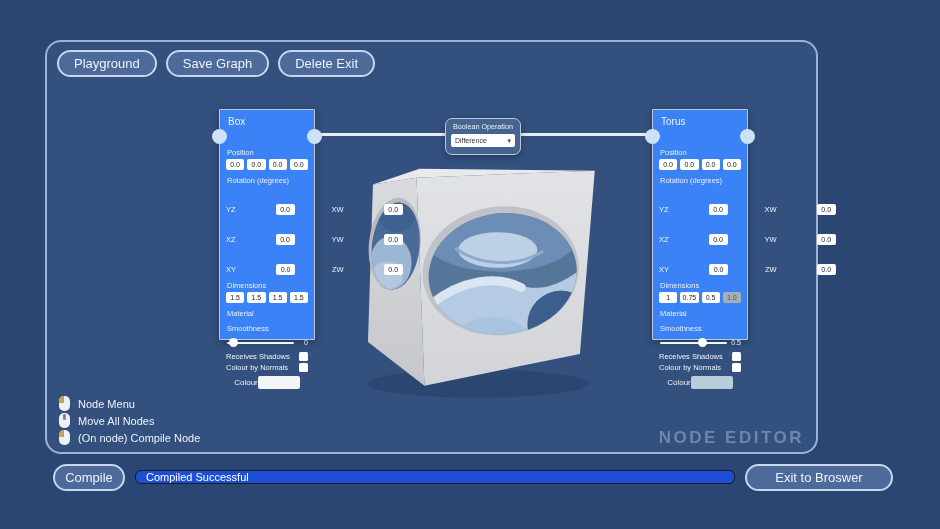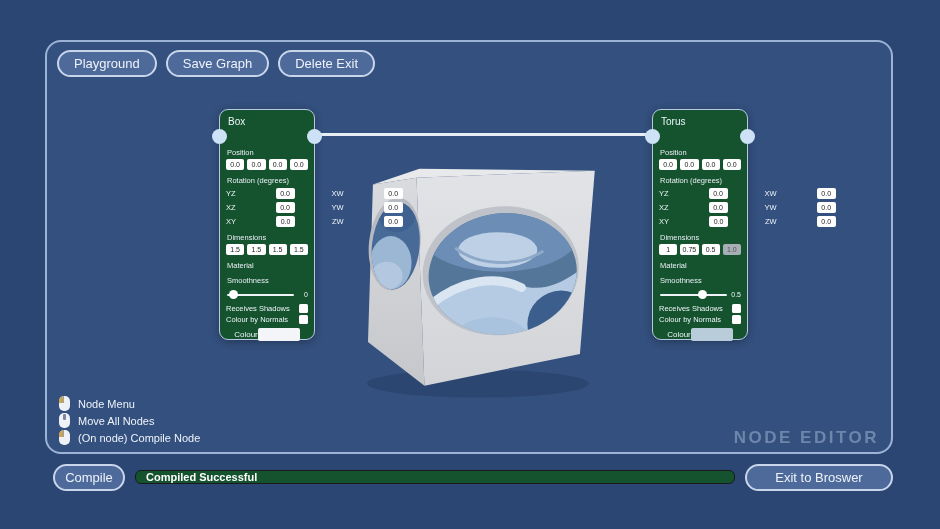--- a/index.html
+++ b/index.html
@@ -7,21 +7,21 @@
   body {
     position: relative;
     background: #2b4672;
     font-family: "Liberation Sans", sans-serif;
     color: #eef3fa;
   }
 
   
   .panel {
     position: absolute; left: 45px; top: 40px;
-    width: 848px; height: 414px;
+    width: 773px; height: 414px;
     background: #33507e;
     border: 2px solid #9db3d6;
     border-radius: 16px;
   }
 
   
   .toolbar { position: absolute; left: 10px; top: 8px; display: flex; gap: 9px; z-index: 5; }
   .pill-btn {
     height: 27px; padding: 0 15px;
     display: flex; align-items: center; justify-content: center;
@@ -36,23 +36,23 @@
   .scene { position: absolute; left: 0; top: 0; width: 844px; height: 410px; z-index: 1; }
 
   
   .wire { position: absolute; left: 267px; top: 91px; width: 338px; height: 3px;
           background: #e8edf4; z-index: 2; border-radius: 2px; }
 
   
   .node {
     position: absolute;
     width: 96px; height: 231px;
-    background: #14532d;
+    background: #3b82f6;
     border: 1.5px solid #b9c8e0;
-    border-radius: 9px;
+    border-radius: 1px;
     padding: 4px 6px 0 6px;
     box-shadow: 0 2px 8px rgba(0,0,0,.3);
     z-index: 3;
     font-size: 7.5px;
   }
   .node-box   { left: 172px; top: 67px; }
   .node-torus { left: 605px; top: 67px; }
   .node-title { font-size: 10px; margin: 2px 0 0 2px; }
   .connector-gap { height: 15px; }
   .port {
@@ -66,21 +66,21 @@
   .sec-label { font-size: 7.5px; margin: 6px 0 2px 1px; color: #e9eef7; }
   .num-row { display: flex; gap: 3px; }
   input.num {
     flex: 1; width: 100%; min-width: 0; height: 11px;
     border: none; border-radius: 2px;
     background: #ffffff; color: #222;
     font-size: 7px; text-align: center;
     font-family: "Liberation Sans", sans-serif;
   }
   input.num.disabled { background: #a7aeb6; color: #50555c; }
-  .rot-row { display: flex; align-items: center; margin-top: 3px; gap: 37px; }
+  .rot-row { display: flex; align-items: center; margin-top: 19px; gap: 37px; }
   .rl { width: 15px; text-align: right; margin-right: 3px; font-size: 7.5px; }
   .rot-row input.num { flex: none; width: 19px; }
   .rl2 { margin-left: auto; }
 
   .slider-row { position: relative; height: 12px; margin-top: 4px; }
   .track { position: absolute; left: 1px; right: 14px; top: 5px; height: 2px;
            background: #f0f3f8; border-radius: 1px; cursor: pointer; }
   .thumb { position: absolute; top: 1px; width: 9px; height: 9px; border-radius: 50%;
            background: #ffffff; cursor: pointer; }
   .slider-val { position: absolute; right: 0; top: 2px; font-size: 7px; }
@@ -127,24 +127,23 @@
   
   .watermark { position: absolute; right: 12px; bottom: 4px; z-index: 5;
                font-size: 17px; font-weight: bold; letter-spacing: 2.5px;
                color: rgba(168,188,216,.5); }
 
   
   .bottombar { position: absolute; left: 53px; top: 463px; width: 840px; height: 28px;
                display: flex; gap: 10px; align-items: center; }
   .compile-btn { width: 72px; flex: none; }
   .status-input {
-    flex: 1; background: #14532d; border: 1px solid #1a1a1a; border-radius: 6px;
+    flex: 1; background: #1d4ed8; border: 1px solid #1a1a1a; border-radius: 6px;
     color: #ffffff; font-size: 11px; padding: 0 10px;
     font-family: "Liberation Sans", sans-serif;
-    font-weight: bold;
   }
   .exit-btn { width: 148px; flex: none; }
 </style>
 </head>
 <body>
 
 <div class="panel">
 
   <div class="toolbar">
     <div class="pill-btn">Playground</div>
@@ -258,20 +257,27 @@
     <div class="check-row">
       <span>Colour by Normals</span>
       <span class="checkbox"></span>
     </div>
     <div class="colour-row">
       <span>Colour</span>
       <span class="swatch" style="background: rgb(243, 245, 248);"></span>
     </div>
   </div>
 
+  <div class="node-bool">
+    <div class="bool-title">Boolean Operation</div>
+    <div class="dropdown">
+      <span>Difference</span>
+      <span class="chev">▾</span>
+    </div>
+  </div>
 
   <div class="node node-torus">
     <div class="port port-left"></div>
     <div class="port port-right"></div>
     <div class="node-title">Torus</div>
     <div class="connector-gap"></div>
 
     <div class="sec-label">Position</div>
     <div class="num-row">
       <input class="num" value="0.0" style="">

